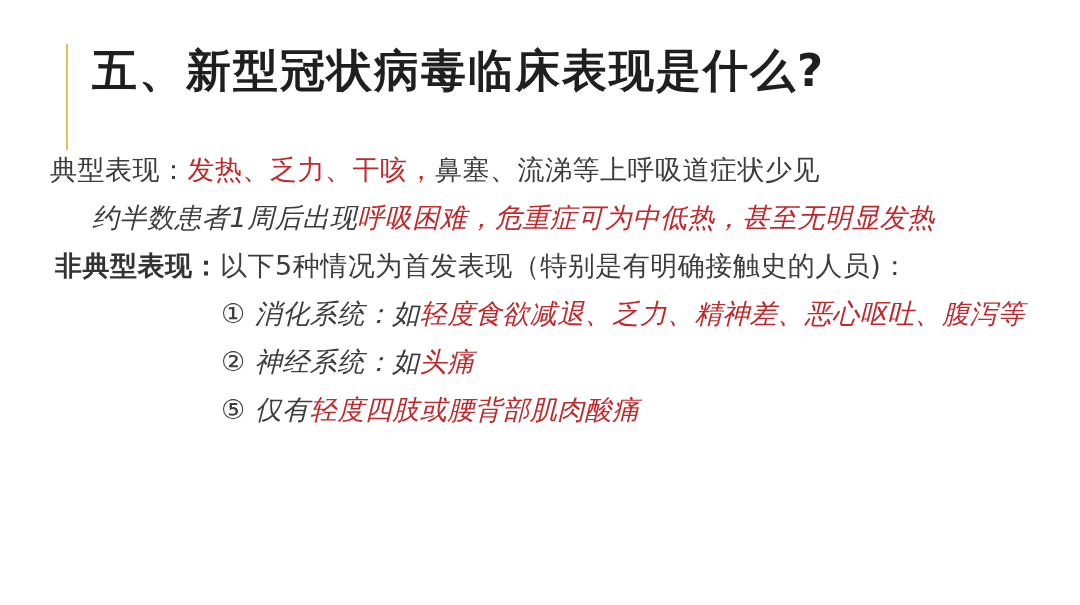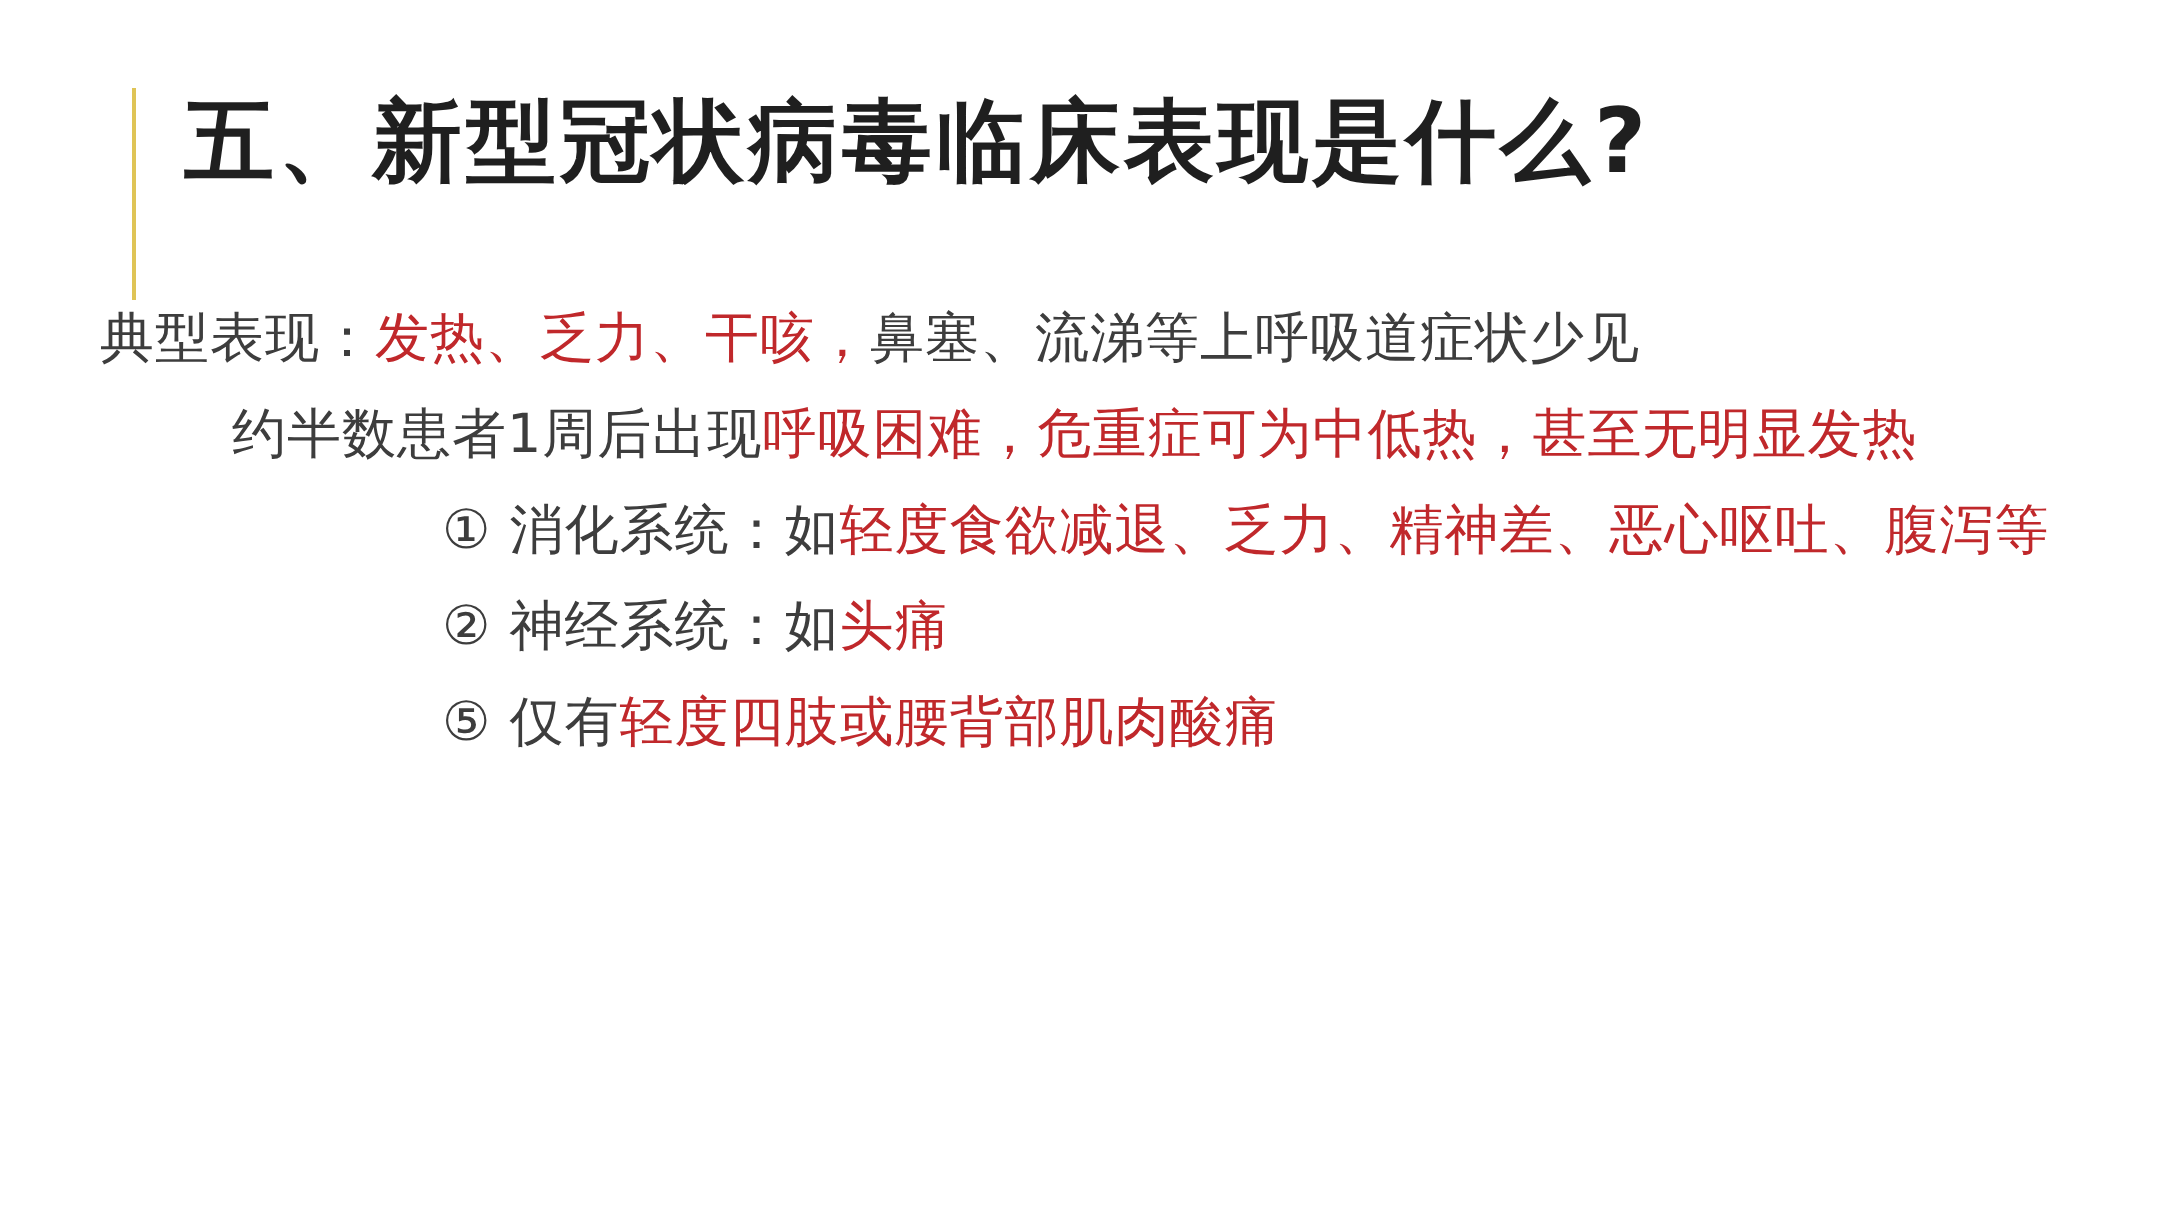--- a/index.html
+++ b/index.html
@@ -42,33 +42,34 @@
     right: 0;
   }
   .line {
     height: 48px;
     line-height: 48px;
     font-size: 27px;
     white-space: nowrap;
     letter-spacing: 0.5px;
   }
   .indent-0 { padding-left: 50px; }
-  .indent-1 { padding-left: 116px; }
+  .indent-1 { padding-left: 92px; font-style: italic; }
   .indent-2 { padding-left: 55px; }
-  .indent-3 { padding-left: 221px; }
+  .indent-3 { padding-left: 221px; font-style: italic; }
   .seg-text { color: var(--text, #3D3D3D); }
   .seg-red  { color: var(--red, #C0282B); }
   .seg-bold { font-weight: 700; color: #333333; }
 </style>
 </head>
 <body>
 
 <div class="slide" style="--bg: #FFFFFF; --title: #1F1F1F; --text: #3D3D3D; --red: #C0282B; --accent: #DFC456;">
   <div class="accent-bar"></div>
   <h1 class="title">五、新型冠状病毒临床表现是什么?</h1>
   <div class="body">
       <div class="line indent-0"><span class="seg-text">典型表现：</span><span class="seg-red">发热、乏力、干咳，</span><span class="seg-text">鼻塞、流涕等上呼吸道症状少见</span></div>
       <div class="line indent-1"><span class="seg-text">约半数患者1周后出现</span><span class="seg-red">呼吸困难，危重症可为中低热，甚至无明显发热</span></div>
+      <div class="line indent-2"><span class="seg-text seg-bold">非典型表现：</span><span class="seg-text">以下5种情况为首发表现（特别是有明确接触史的人员)：</span></div>
       <div class="line indent-3"><span class="seg-text">① 消化系统：如</span><span class="seg-red">轻度食欲减退、乏力、精神差、恶心呕吐、腹泻等</span></div>
       <div class="line indent-3"><span class="seg-text">② 神经系统：如</span><span class="seg-red">头痛</span></div>
       <div class="line indent-3"><span class="seg-text">⑤ 仅有</span><span class="seg-red">轻度四肢或腰背部肌肉酸痛</span></div>
     </div>
 </div>
 
 </body></html>

